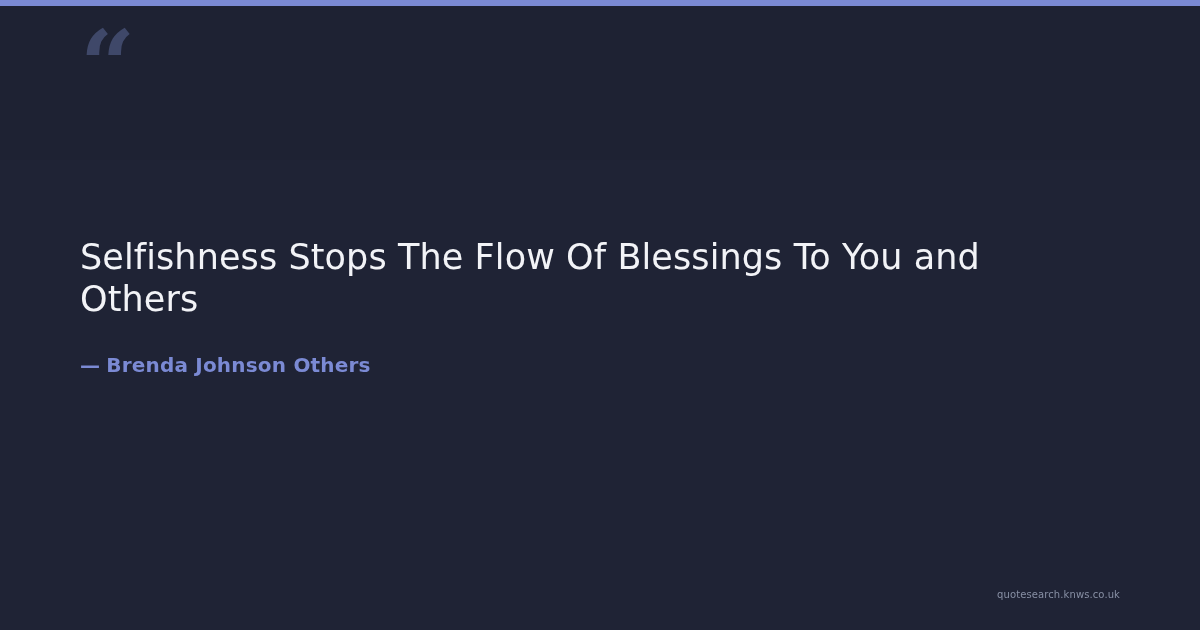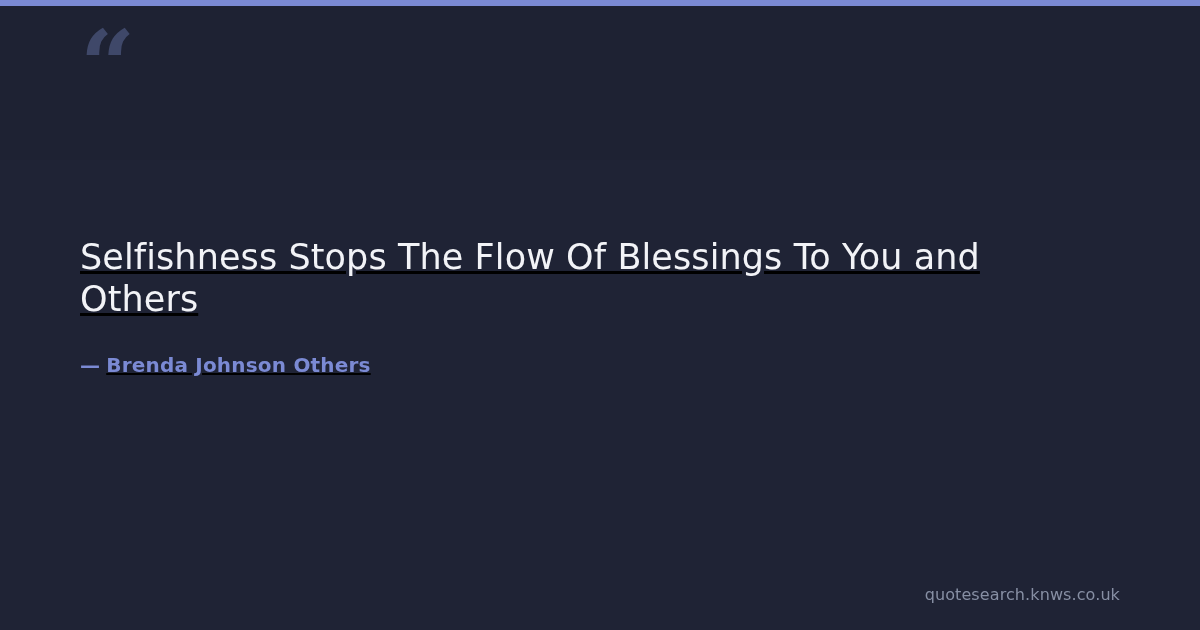--- a/index.html
+++ b/index.html
@@ -56,21 +56,20 @@
     color: #3f4869;
     letter-spacing: -2px;
     user-select: none;
   }
 
   .content {
     position: absolute;
     left: 80px;
     top: 236px;
     width: 1040px;
-    text-decoration: underline;
   }
 
   .quote-text {
     margin: 0;
     font-family: "DejaVu Sans", sans-serif;
     font-size: 35px;
     line-height: 42px;
     font-weight: 400;
     color: #f2f3f7;
     letter-spacing: 0.1px;
@@ -92,21 +91,21 @@
   .attribution .dash {
     display: inline-block;
     margin-right: 6px;
   }
 
   .footer {
     position: absolute;
     right: 80px;
     bottom: 26px;
     font-family: "DejaVu Sans", sans-serif;
-    font-size: 16px;
+    font-size: 10px;
     line-height: 18px;
     font-weight: 400;
     color: #878fa4;
     letter-spacing: 0.1px;
   }
 </style>
 </head>
 <body>
 
 <div class="card">

